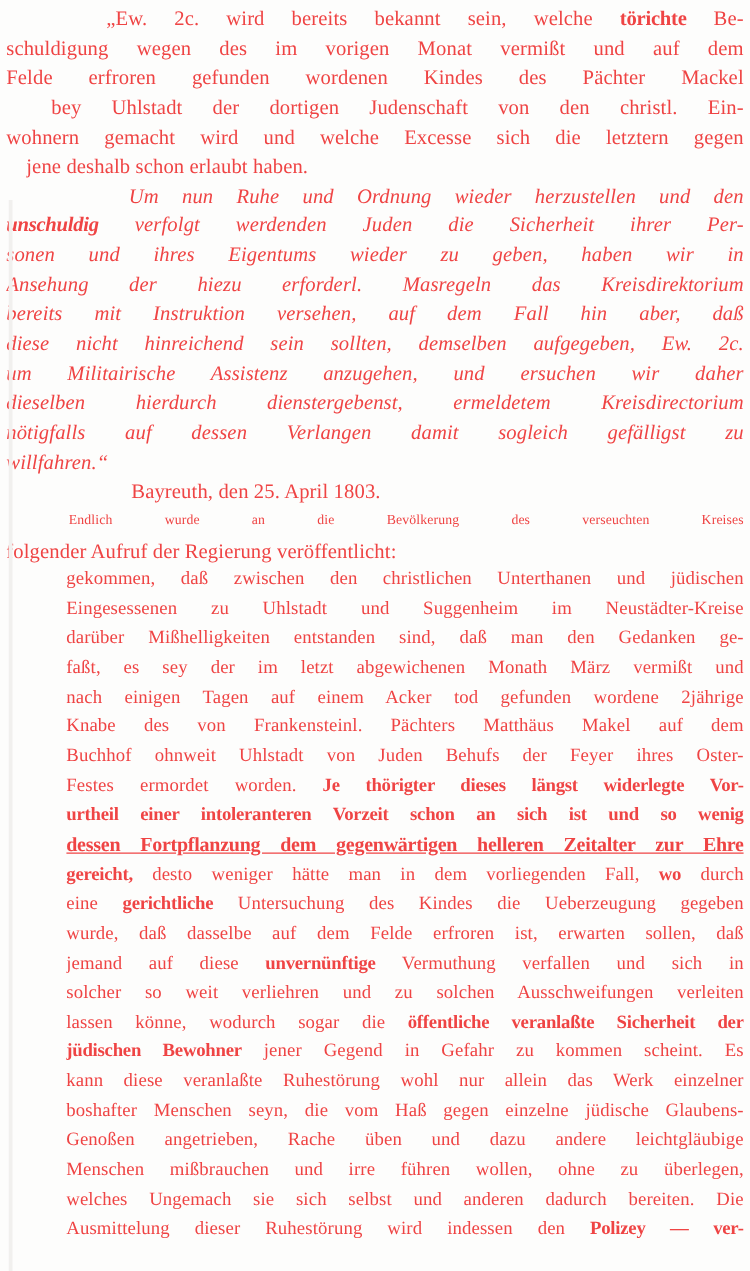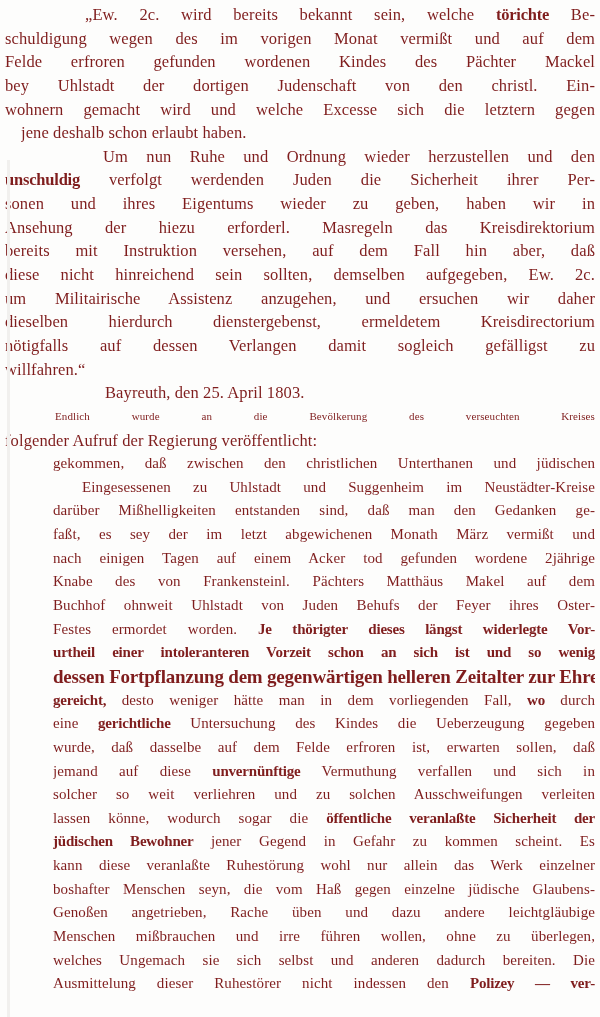--- a/index.html
+++ b/index.html
@@ -12,21 +12,21 @@
     height: 1017px;
     overflow: hidden;
     position: relative;
     font-family: "Liberation Serif", "DejaVu Serif", serif;
   }
   .page {
     box-sizing: border-box;
     width: 600px;
     height: 1017px;
     padding: 3px 5px 0 5px;
-    color: #7f1d1d;
+    color: #ef4444;
   }
   .block { margin: 0; }
   .ln {
     line-height: 23.65px;
     height: 23.65px;
     white-space: nowrap;
     overflow: hidden;
     text-align: justify;
     text-align-last: justify;
     letter-spacing: 0.1px;
@@ -44,62 +44,62 @@
 <body>
 
 <div class="scan-edge"></div>
 
 <div class="page">
   <div id="doc">
       <div class="block" style="margin-left: 0px;">
         <div class="ln" style="font-size: 16.5px; padding-left: 80px;"><span>„Ew. 2c. wird bereits bekannt sein, welche </span><span class="b">törichte</span><span> Be-</span></div>
         <div class="ln" style="font-size: 16.5px;"><span>schuldigung wegen des im vorigen Monat vermißt und auf dem</span></div>
         <div class="ln" style="font-size: 16.5px;"><span>Felde erfroren gefunden wordenen Kindes des Pächter Mackel</span></div>
-        <div class="ln" style="font-size: 16.5px;"><span>bey Uhlstadt der dortigen Judenschaft von den christl. Ein-</span></div>
+        <div class="ln" style="font-size: 16.5px; margin-left: 36px;"><span>bey Uhlstadt der dortigen Judenschaft von den christl. Ein-</span></div>
         <div class="ln" style="font-size: 16.5px;"><span>wohnern gemacht wird und welche Excesse sich die letztern gegen</span></div>
         <div class="ln flush" style="font-size: 16.5px; margin-left: 16px;"><span>jene deshalb schon erlaubt haben.</span></div>
       </div>
-      <div class="block" style="margin-left: 0px;">
+      <div class="block" style="margin-left: 0px; font-style: italic;">
         <div class="ln" style="font-size: 16.5px; padding-left: 98px;"><span>Um nun Ruhe und Ordnung wieder herzustellen und den</span></div>
         <div class="ln" style="font-size: 16.5px;"><span class="b">unschuldig</span><span> verfolgt werdenden Juden die Sicherheit ihrer Per-</span></div>
         <div class="ln" style="font-size: 16.5px;"><span>sonen und ihres Eigentums wieder zu geben, haben wir in</span></div>
         <div class="ln" style="font-size: 16.5px;"><span>Ansehung der hiezu erforderl. Masregeln das Kreisdirektorium</span></div>
         <div class="ln" style="font-size: 16.5px;"><span>bereits mit Instruktion versehen, auf dem Fall hin aber, daß</span></div>
         <div class="ln" style="font-size: 16.5px;"><span>diese nicht hinreichend sein sollten, demselben aufgegeben, Ew. 2c.</span></div>
         <div class="ln" style="font-size: 16.5px;"><span>um Militairische Assistenz anzugehen, und ersuchen wir daher</span></div>
         <div class="ln" style="font-size: 16.5px;"><span>dieselben hierdurch dienstergebenst, ermeldetem Kreisdirectorium</span></div>
         <div class="ln" style="font-size: 16.5px;"><span>nötigfalls auf dessen Verlangen damit sogleich gefälligst zu</span></div>
         <div class="ln flush" style="font-size: 16.5px;"><span>willfahren.“</span></div>
       </div>
       <div class="block" style="margin-left: 0px;">
         <div class="ln flush" style="font-size: 16.5px; padding-left: 100px;"><span>Bayreuth, den 25. April 1803.</span></div>
       </div>
       <div class="block" style="margin-left: 0px;">
         <div class="ln" style="font-size: 11px; padding-left: 50px;"><span>Endlich wurde an die Bevölkerung des verseuchten Kreises</span></div>
         <div class="ln flush" style="font-size: 16.5px;"><span>folgender Aufruf der Regierung veröffentlicht:</span></div>
       </div>
       <div class="block" style="margin-left: 48px;">
         <div class="ln" style="font-size: 15px;"><span>gekommen, daß zwischen den christlichen Unterthanen und jüdischen</span></div>
-        <div class="ln" style="font-size: 15px; margin-left: 29px;"><span>Eingesessenen zu Uhlstadt und Suggenheim im Neustädter-Kreise</span></div>
+        <div class="ln" style="font-size: 15px;"><span>Eingesessenen zu Uhlstadt und Suggenheim im Neustädter-Kreise</span></div>
         <div class="ln" style="font-size: 15px;"><span>darüber Mißhelligkeiten entstanden sind, daß man den Gedanken ge-</span></div>
         <div class="ln" style="font-size: 15px;"><span>faßt, es sey der im letzt abgewichenen Monath März vermißt und</span></div>
         <div class="ln" style="font-size: 15px;"><span>nach einigen Tagen auf einem Acker tod gefunden wordene 2jährige</span></div>
         <div class="ln" style="font-size: 15px;"><span>Knabe des von Frankensteinl. Pächters Matthäus Makel auf dem</span></div>
         <div class="ln" style="font-size: 15px;"><span>Buchhof ohnweit Uhlstadt von Juden Behufs der Feyer ihres Oster-</span></div>
         <div class="ln" style="font-size: 15px;"><span>Festes ermordet worden. </span><span class="b">Je thörigter dieses längst widerlegte Vor-</span></div>
         <div class="ln" style="font-size: 15px;"><span class="b">urtheil einer intoleranteren Vorzeit schon an sich ist und so wenig</span></div>
-        <div class="ln" style="font-size: 19px;"><span class="b">dessen Fortpflanzung dem gegenwärtigen helleren Zeitalter zur Ehre</span></div>
+        <div class="ln" style="font-size: 16px; text-decoration: underline;"><span class="b">dessen Fortpflanzung dem gegenwärtigen helleren Zeitalter zur Ehre</span></div>
         <div class="ln" style="font-size: 15px;"><span class="b">gereicht,</span><span> desto weniger hätte man in dem vorliegenden Fall, </span><span class="b">wo</span><span> durch</span></div>
         <div class="ln" style="font-size: 15px;"><span>eine </span><span class="b">gerichtliche</span><span> Untersuchung des Kindes die Ueberzeugung gegeben</span></div>
         <div class="ln" style="font-size: 15px;"><span>wurde, daß dasselbe auf dem Felde erfroren ist, erwarten sollen, daß</span></div>
         <div class="ln" style="font-size: 15px;"><span>jemand auf diese </span><span class="b">unvernünftige</span><span> Vermuthung verfallen und sich in</span></div>
         <div class="ln" style="font-size: 15px;"><span>solcher so weit verliehren und zu solchen Ausschweifungen verleiten</span></div>
         <div class="ln" style="font-size: 15px;"><span>lassen könne, wodurch sogar die </span><span class="b">öffentliche veranlaßte Sicherheit der</span></div>
         <div class="ln" style="font-size: 15px;"><span class="b">jüdischen Bewohner</span><span> jener Gegend in Gefahr zu kommen scheint. Es</span></div>
         <div class="ln" style="font-size: 15px;"><span>kann diese veranlaßte Ruhestörung wohl nur allein das Werk einzelner</span></div>
         <div class="ln" style="font-size: 15px;"><span>boshafter Menschen seyn, die vom Haß gegen einzelne jüdische Glaubens-</span></div>
         <div class="ln" style="font-size: 15px;"><span>Genoßen angetrieben, Rache üben und dazu andere leichtgläubige</span></div>
         <div class="ln" style="font-size: 15px;"><span>Menschen mißbrauchen und irre führen wollen, ohne zu überlegen,</span></div>
         <div class="ln" style="font-size: 15px;"><span>welches Ungemach sie sich selbst und anderen dadurch bereiten. Die</span></div>
-        <div class="ln" style="font-size: 15px;"><span>Ausmittelung dieser Ruhestörer nicht indessen den </span><span class="b">Polizey — ver-</span></div>
+        <div class="ln" style="font-size: 15px;"><span>Ausmittelung dieser Ruhestörung wird indessen den </span><span class="b">Polizey — ver-</span></div>
       </div>
     </div>
 </div>
 
 </body></html>

